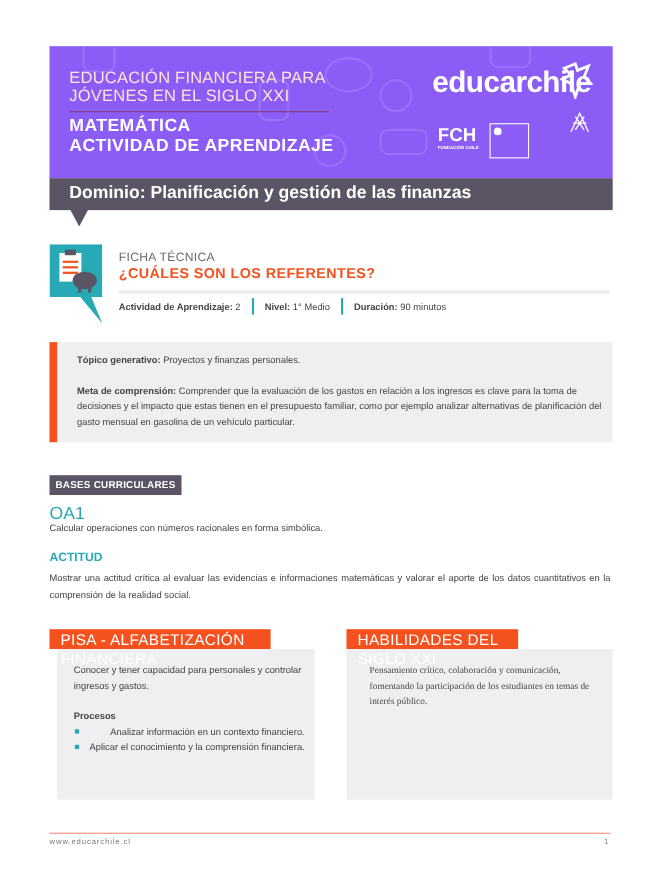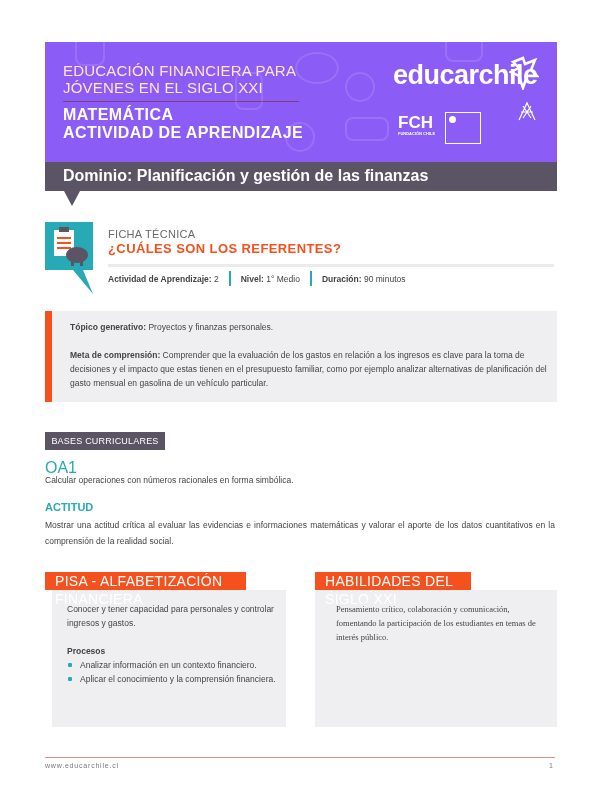--- a/index.html
+++ b/index.html
@@ -35,37 +35,37 @@
   .meta-sep { width: 2px; height: 15px; background: #27aab5; margin: 0 10px; }
 
   
   .comp-box { left: 45px; top: 311px; width: 512px; height: 91px; background: #efeff2; }
   .comp-bar { left: 45px; top: 311px; width: 7px; height: 91px; background: #f4511e; }
   .comp-text { left: 70px; top: 320px; width: 480px; font-size: 8.5px; line-height: 14px; color: #444; }
   .comp-text p { margin: 0; }
   .comp-text p + p { margin-top: 14px; }
 
   
-  .bases-tag { left: 45px; top: 432px; width: 120px; height: 18px; background: #5a5464; color: #ffffff; font-size: 9px; font-weight: normal; line-height: 18px; text-align: center; letter-spacing: 0.2px; }
+  .bases-tag { left: 45px; top: 432px; width: 120px; height: 18px; background: #5a5464; color: #ffffff; font-size: 9px; font-weight: bold; line-height: 18px; text-align: center; letter-spacing: 0.2px; }
   .oa-title { left: 45px; top: 459px; font-size: 16px; font-weight: normal; color: #27aab5; }
   .oa-text { left: 45px; top: 475px; font-size: 8.5px; color: #444; }
   .act-title { left: 45px; top: 501px; font-size: 11px; font-weight: bold; color: #27aab5; }
   .act-text { left: 45px; top: 517px; width: 510px; font-size: 8.5px; line-height: 16px; color: #444; text-align: justify; }
 
   
   .box { background: #efeff2; }
   .box-tag { background: #f4511e; color: #ffffff; font-size: 14px; letter-spacing: 0.3px; height: 18px; line-height: 18px; padding: 0 10px; box-sizing: border-box; }
   .pisa-box { left: 52px; top: 590px; width: 234px; height: 137px; }
   .pisa-tag { left: 45px; top: 572px; width: 201px; }
   .hab-box { left: 315px; top: 590px; width: 242px; height: 137px; }
   .hab-tag { left: 315px; top: 572px; width: 156px; }
   .pisa-content { left: 67px; top: 602px; width: 210px; font-size: 8.5px; line-height: 14px; color: #444; }
   .pisa-content .h { font-weight: bold; color: #444; }
   .pisa-content ul { list-style: none; margin: 0; padding: 0; }
-  .pisa-content li { position: relative; padding-left: 13px; }
+  .pisa-content li { position: relative; padding-left: 13px; text-align: right; }
   .pisa-content li::before { content: ""; position: absolute; left: 1px; top: 5px; width: 4px; height: 4px; background: #27aab5; border-radius: 1px; }
   .hab-content { left: 336px; top: 602px; width: 210px; font-size: 8.5px; line-height: 14px; color: #444; font-family: Liberation Serif, serif; }
 
   
   .foot-rule { left: 45px; top: 757px; width: 510px; height: 1px; background: #f08a78; }
   .foot-url { left: 45px; top: 762px; font-size: 7px; color: #777; letter-spacing: 0.8px; }
   .foot-page { left: 549px; top: 762px; font-size: 7px; color: #777; }
 </style>
 </head>
 <body>

